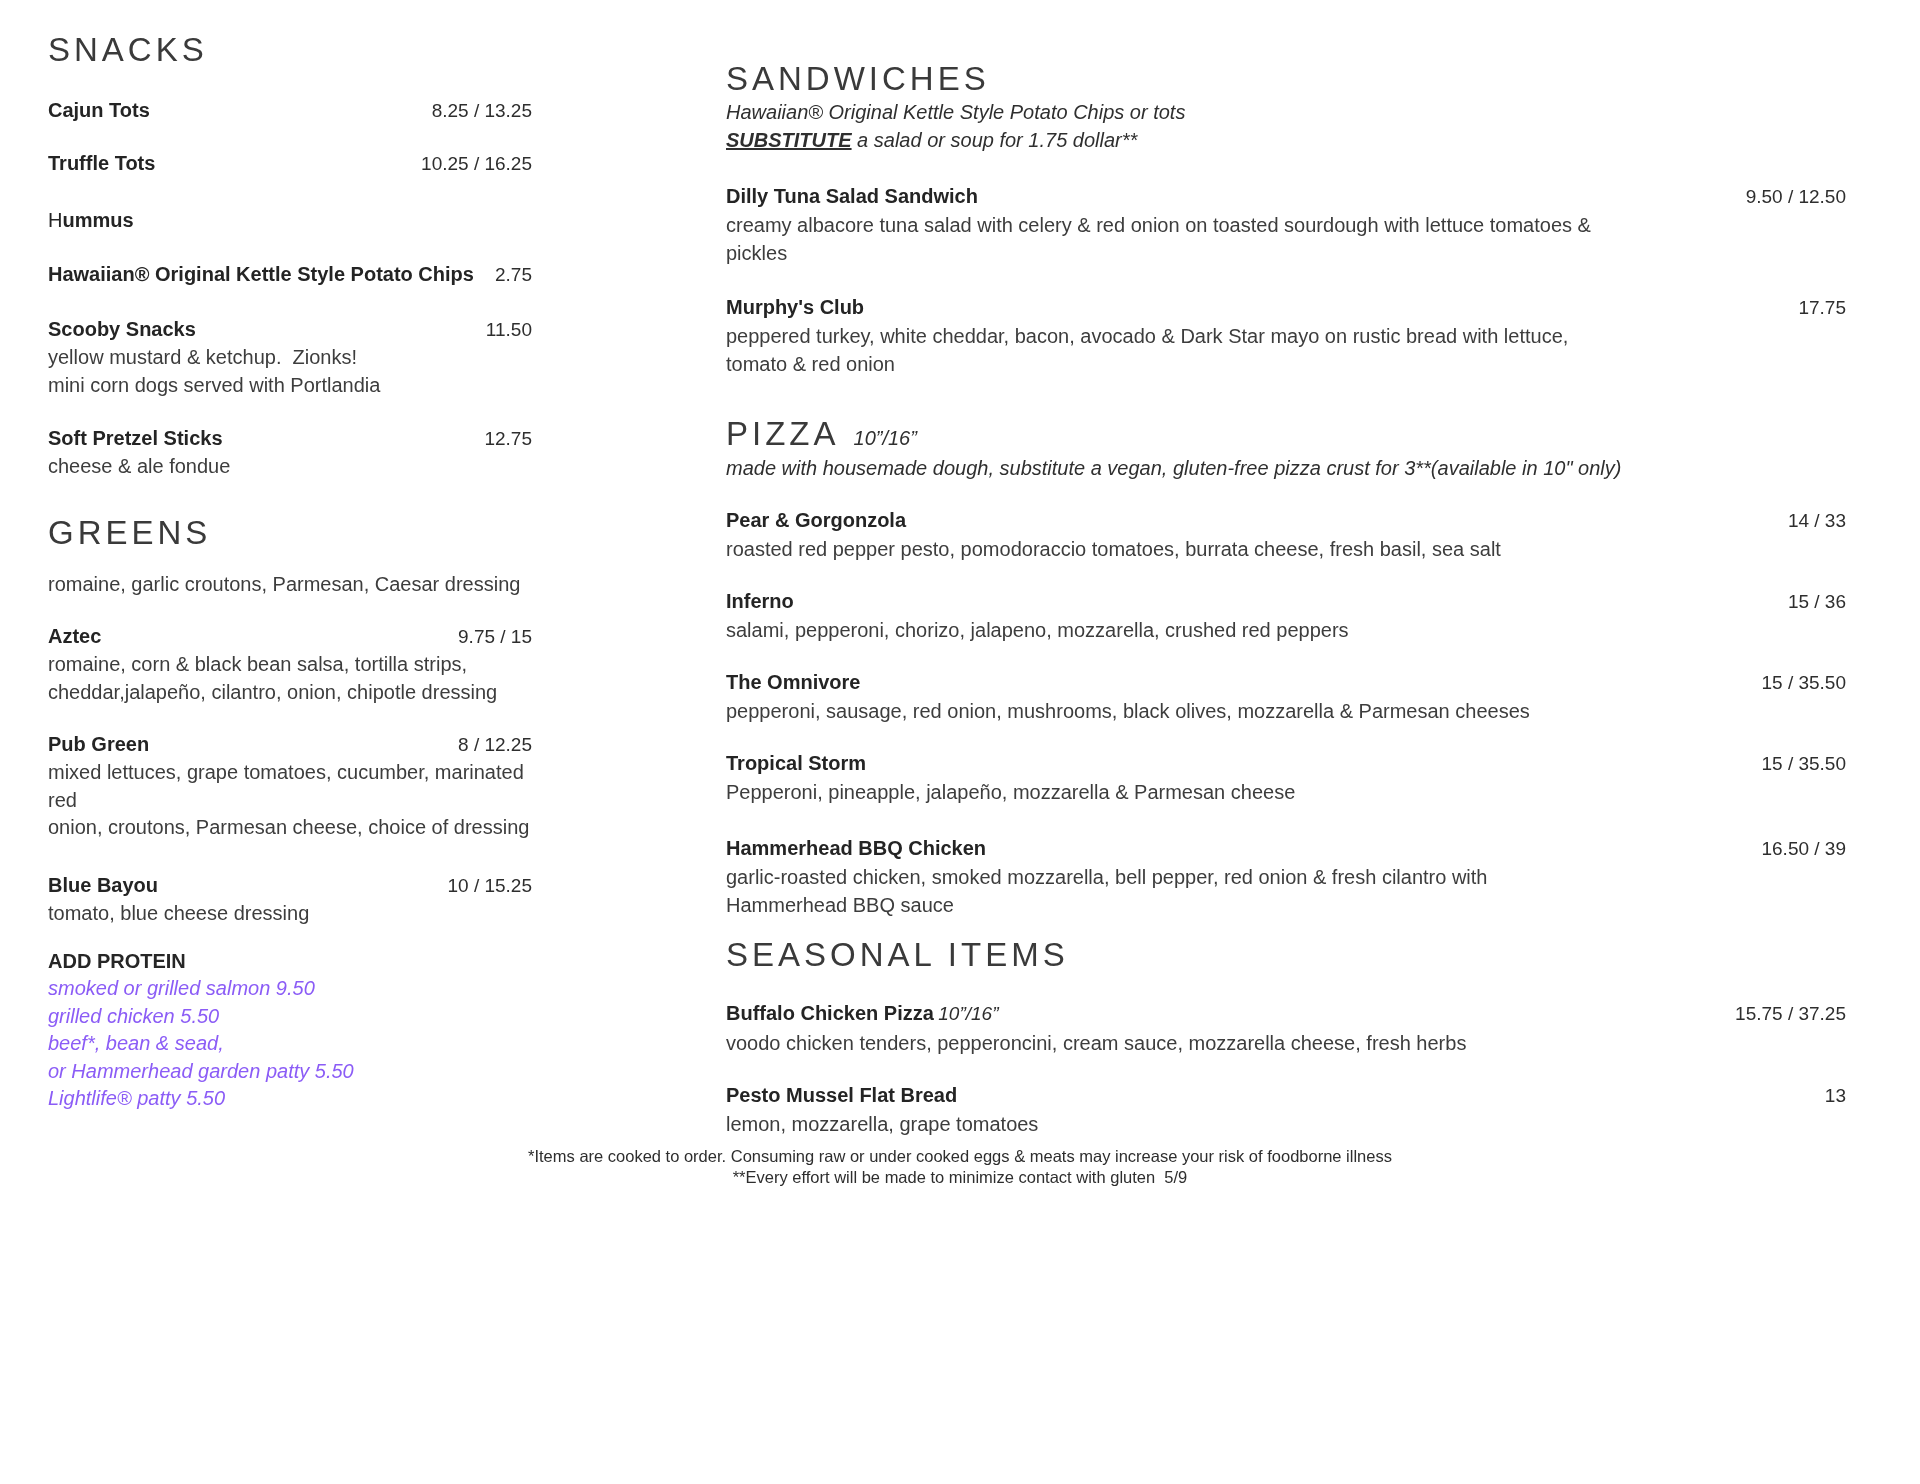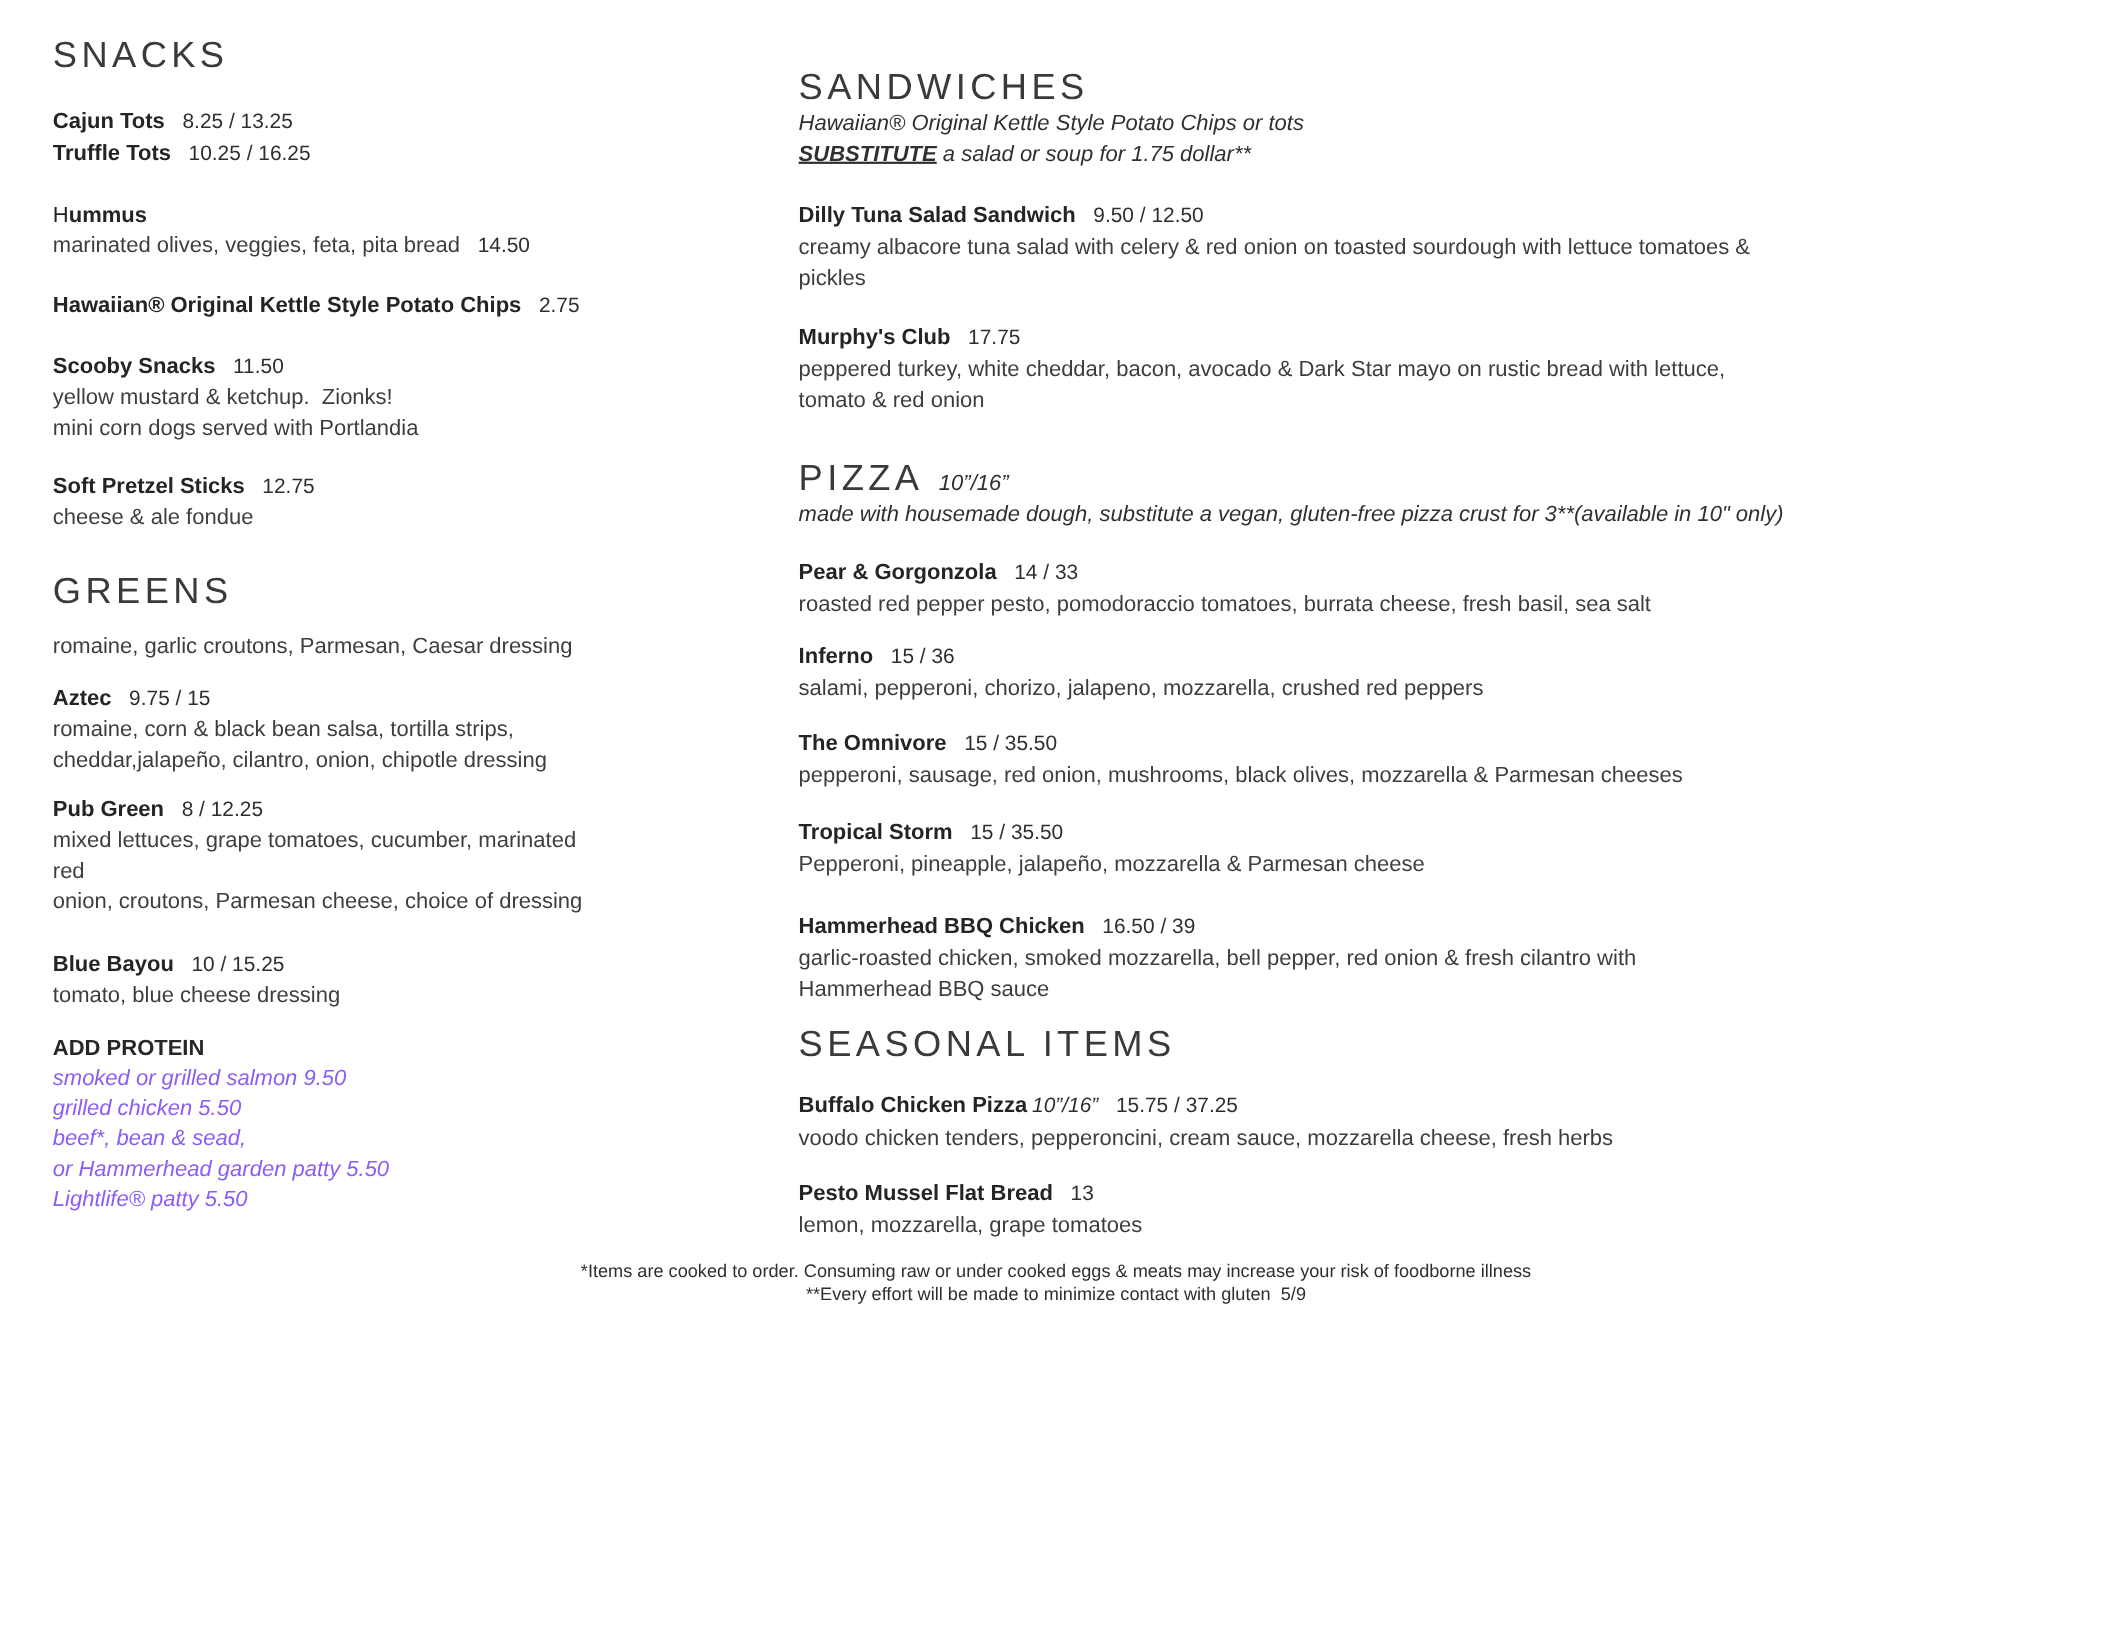--- a/index.html
+++ b/index.html
@@ -15,21 +15,21 @@
   .col-left  { left: 48px;  top: 30px; width: 484px; }
   .col-right { left: 726px; top: 60px; width: 1120px; }
 
   .sec-title {
     font-size: 33px; font-weight: 400; letter-spacing: 4px;
     color: #3a3a3a; line-height: 40px;
   }
   .sec-head-row { display: flex; align-items: baseline; gap: 14px; }
   .sec-size { font-style: italic; font-size: 20px; color: #2f2f2f; }
 
-  .row { display: flex; align-items: baseline; line-height: 28px; }
+  .row { display: flex; justify-content: space-between; align-items: baseline; line-height: 28px; margin-top: 24px; }
   .name { font-weight: 700; font-size: 20px; color: #242424; }
   .name-light { font-weight: 400; }
   .size-suffix { font-style: italic; font-weight: 400; font-size: 19px; color: #2f2f2f; }
   .price { font-size: 19px; color: #2e2e2e; white-space: nowrap; padding-left: 16px; }
   .desc { font-size: 20px; color: #3d3d3d; line-height: 27.5px; }
 
   .subtitle { font-size: 20px; font-style: italic; color: #2f2f2f; line-height: 28px; }
   .sub-bold { font-weight: 700; text-decoration: underline; }
 
   .protein-title { font-weight: 700; font-size: 20px; line-height: 28px; color: #262626; }
@@ -57,24 +57,20 @@
       <div class="row">
         <span class="name">Truffle Tots</span>
         <span class="price">10.25 / 16.25</span>
       </div>
     </div>
 
     <div style="margin-top:28px">
       <div class="row">
         <span class="name"><span class="name-light">H</span><span>ummus</span></span>
       </div>
-      <div class="row">
-        <span class="desc">marinated olives, veggies, feta, pita bread</span>
-        <span class="price">14.50</span>
-      </div>
     </div>
 
     <div style="margin-top:26px">
       <div class="row">
         <span class="name">Hawaiian® Original Kettle Style Potato Chips</span>
         <span class="price">2.75</span>
       </div>
     </div>
 
     <div style="margin-top:26px">

